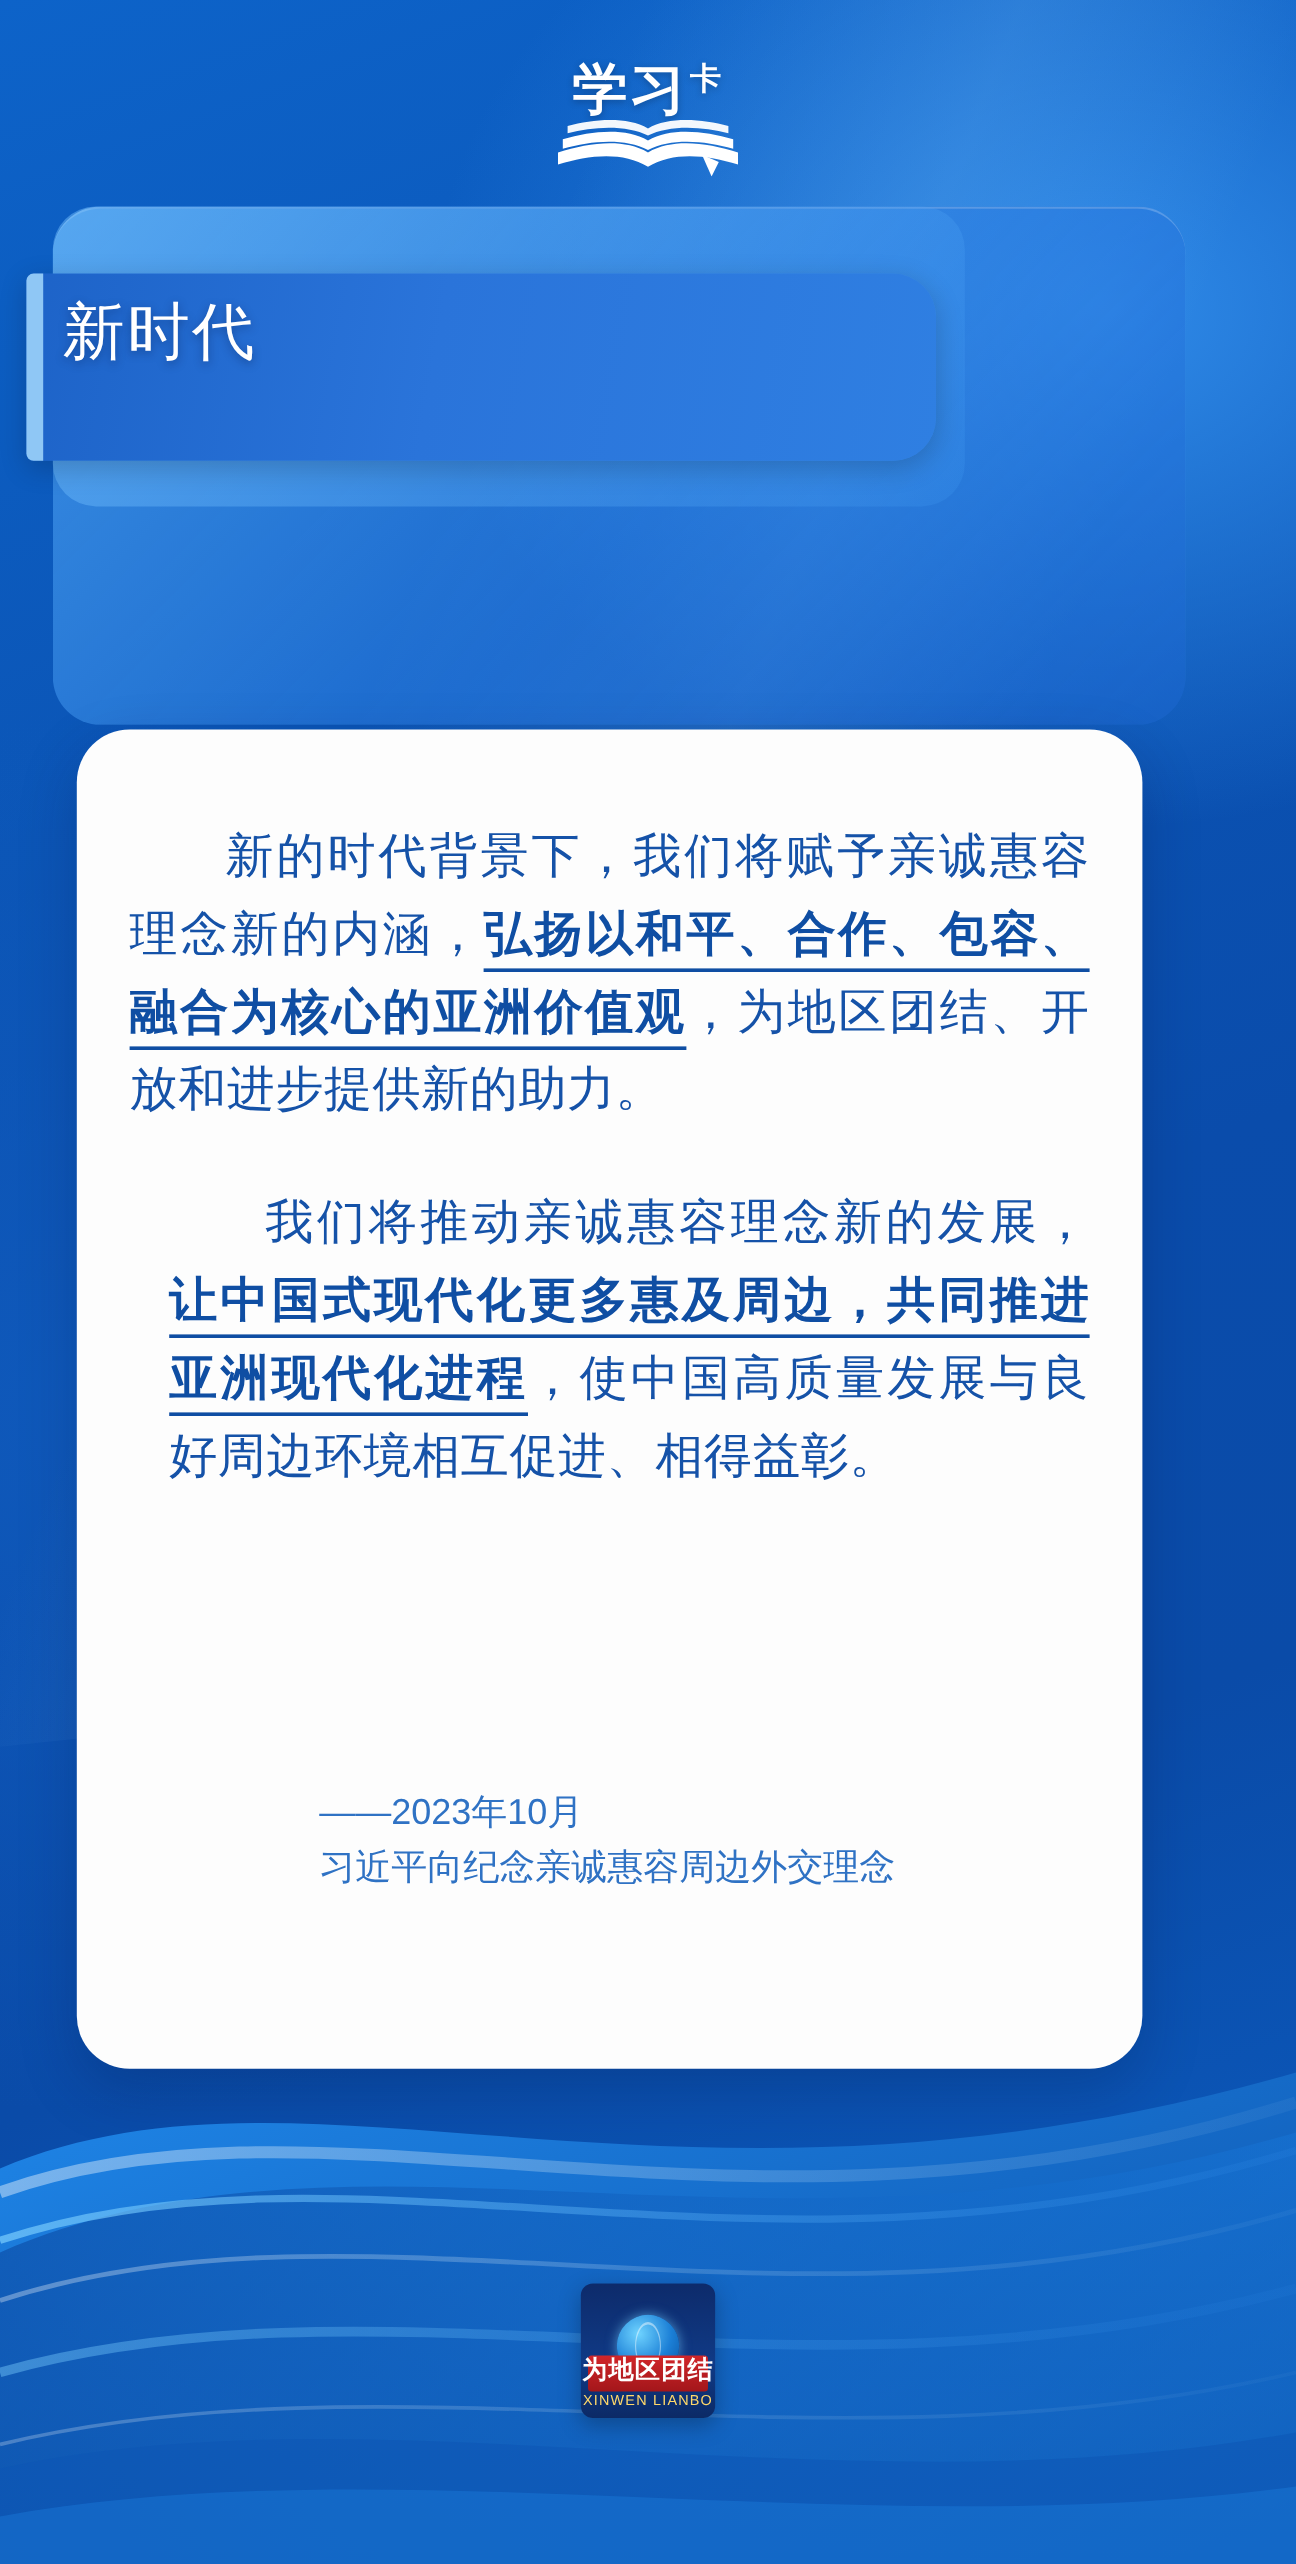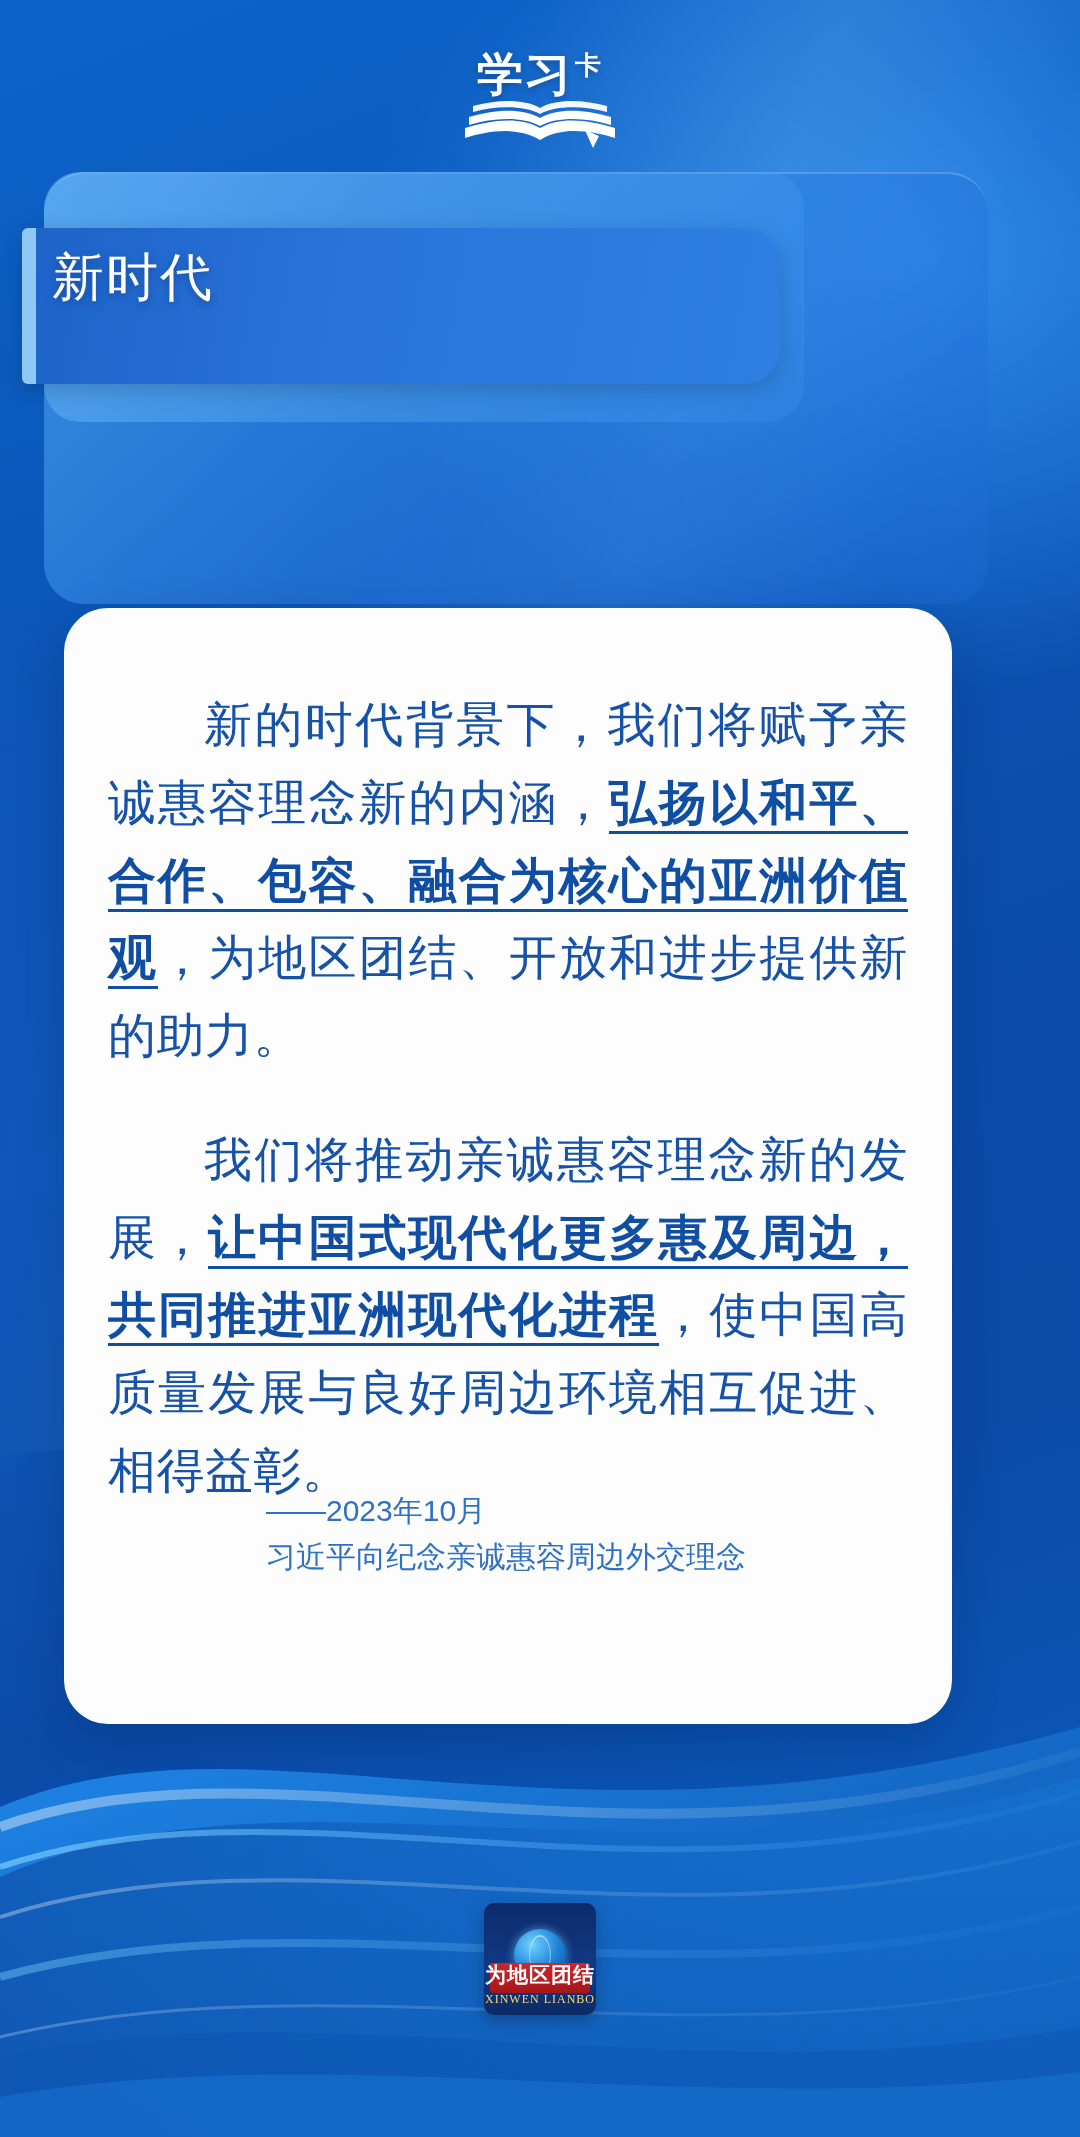--- a/index.html
+++ b/index.html
@@ -145,30 +145,31 @@
     box-shadow: 0 18px 48px rgba(0, 24, 70, 0.22);
   }
   .card-body {
     position: absolute;
     left: 44px;
     top: 78px;
     width: 800px;
   }
   .para {
     color: #1552a8;
-    font-size: 48px;
+    font-size: 40px;
     line-height: 1.62;
     text-align: justify;
     text-indent: 2em;
     letter-spacing: 0.5px;
     margin: 0 0 46px 0;
-    font-family: Liberation Serif, serif;
+    font-family: Liberation Mono, monospace;
   }
   .para.second {
     margin-bottom: 0;
+    margin-left: 33px;
   }
   .hl {
     font-weight: bold;
     color: #0f4ea3;
     border-bottom: 3px solid #0f4ea3;
     padding-bottom: 2px;
   }
 
   
   .source {
@@ -229,21 +230,21 @@
   }
   .footer-sub {
     position: absolute;
     left: 0;
     bottom: 8px;
     width: 100%;
     text-align: center;
     color: #ffd86a;
     font-size: 12px;
     letter-spacing: 1px;
-    font-family: Liberation Serif, serif;
+    font-family: Liberation Sans, sans-serif;
   }
   .footer-band-bg {
     position: absolute;
     left: 6px;
     right: 6px;
     bottom: 22px;
     height: 30px;
     background: linear-gradient(180deg, #d1262a 0%, #a3161a 100%);
     border-radius: 3px;
   }

